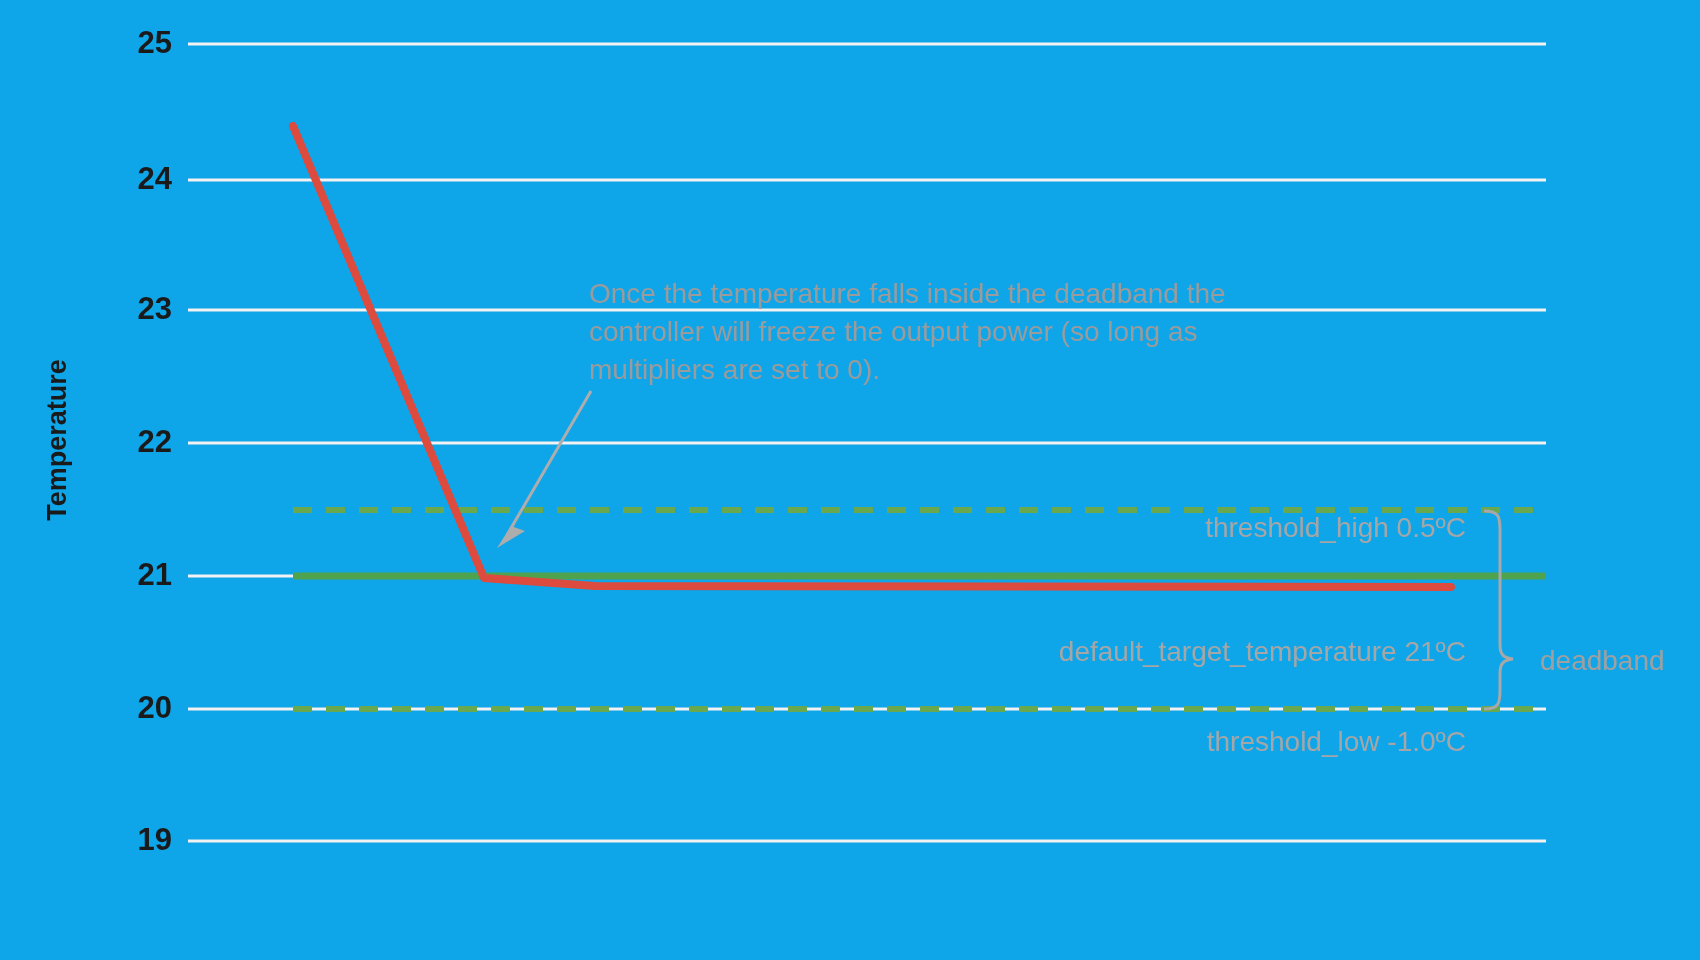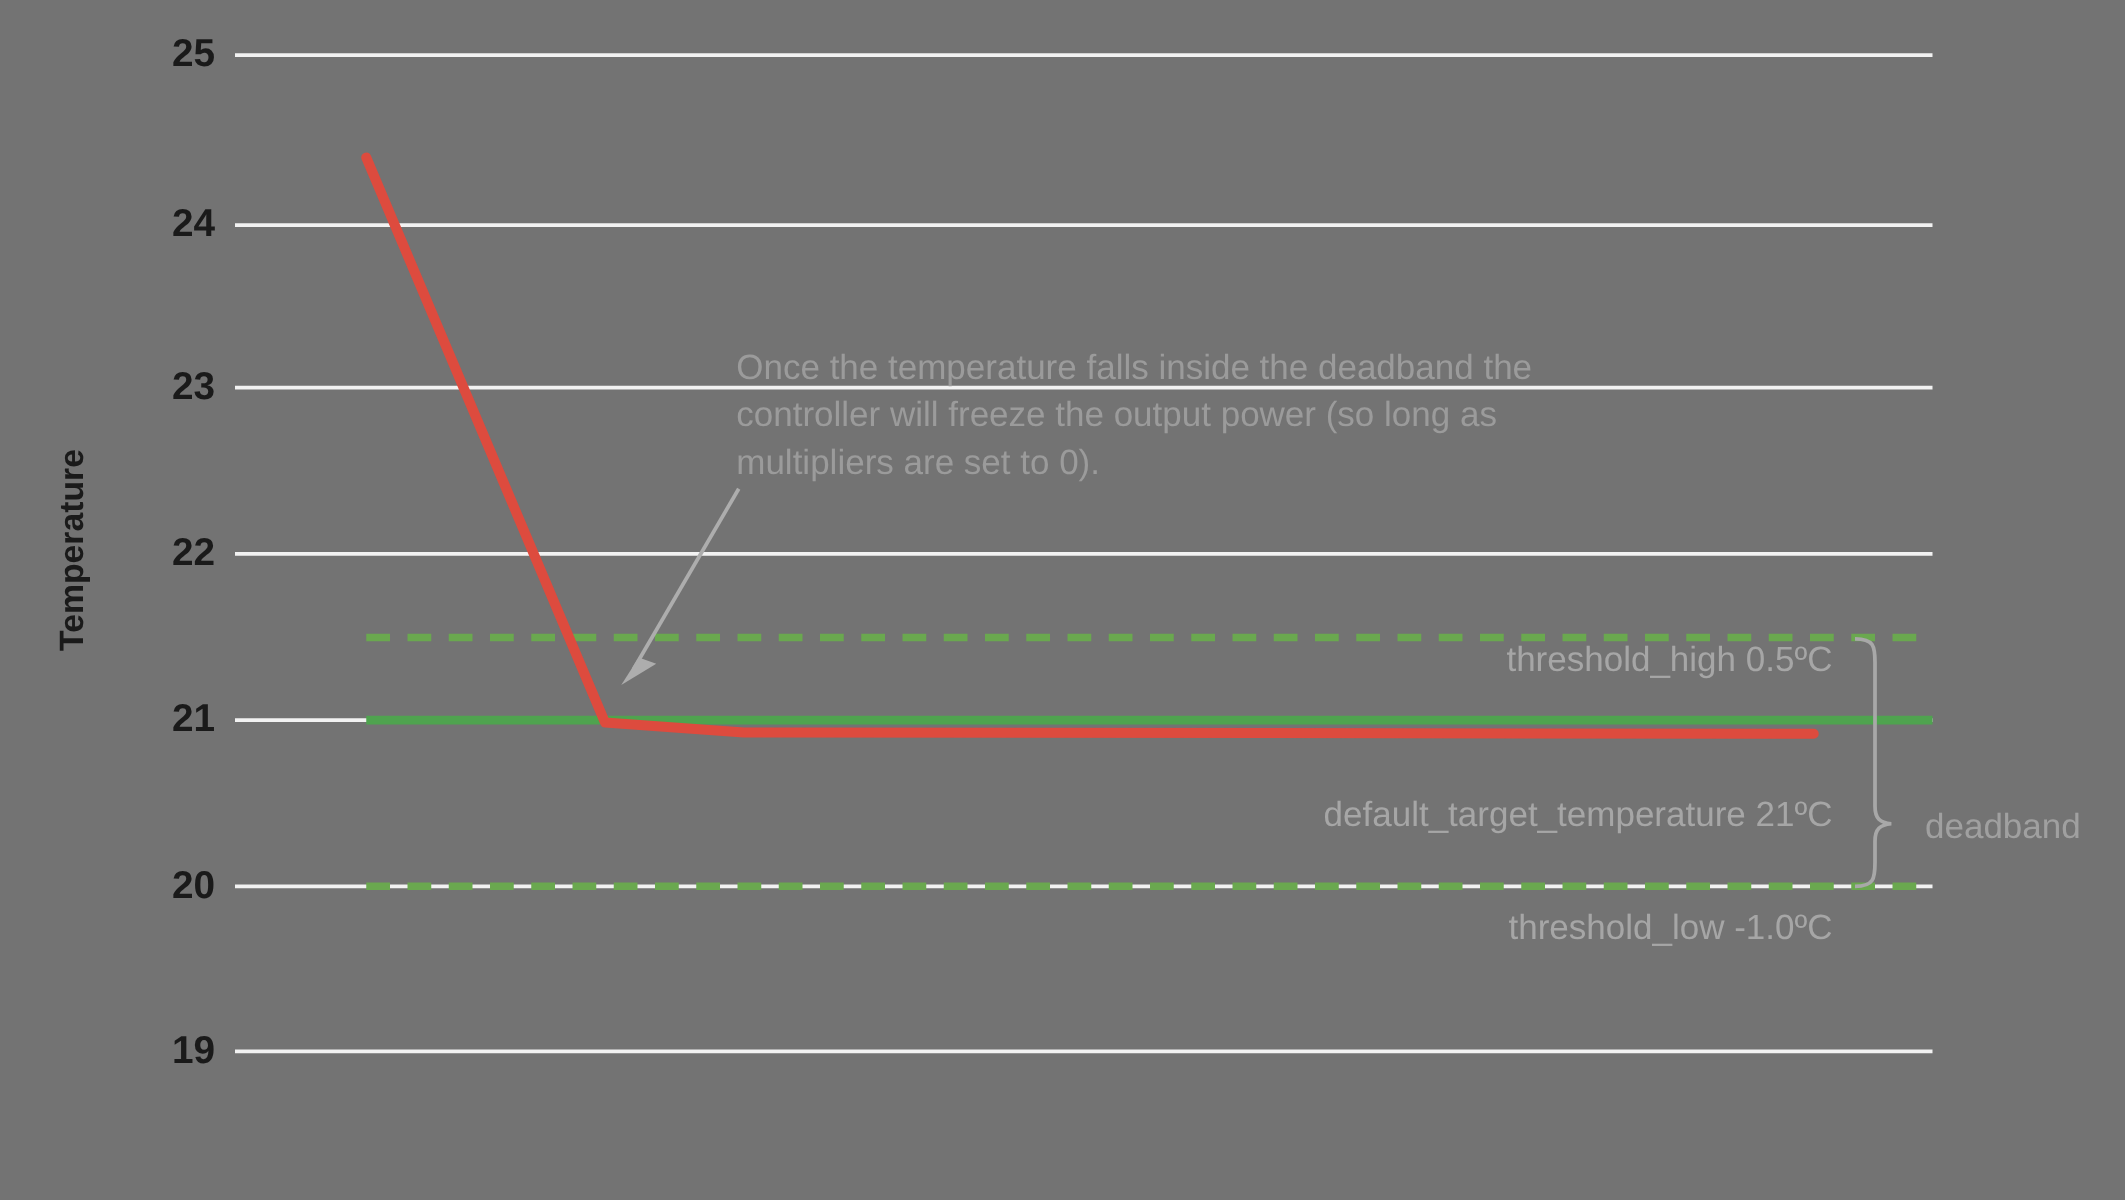--- a/index.html
+++ b/index.html
@@ -10,21 +10,21 @@
   body {
     width: 1700px;
     height: 960px;
     font-family: "Liberation Sans", sans-serif;
     overflow: hidden;
   }
   #stage {
     position: relative;
     width: 1700px;
     height: 960px;
-    background: #737373;
+    background: #0ea5e9;
   }
   #chart-svg {
     position: absolute;
     left: 0;
     top: 0;
     width: 1700px;
     height: 960px;
     display: block;
   }
   .tick-label {

